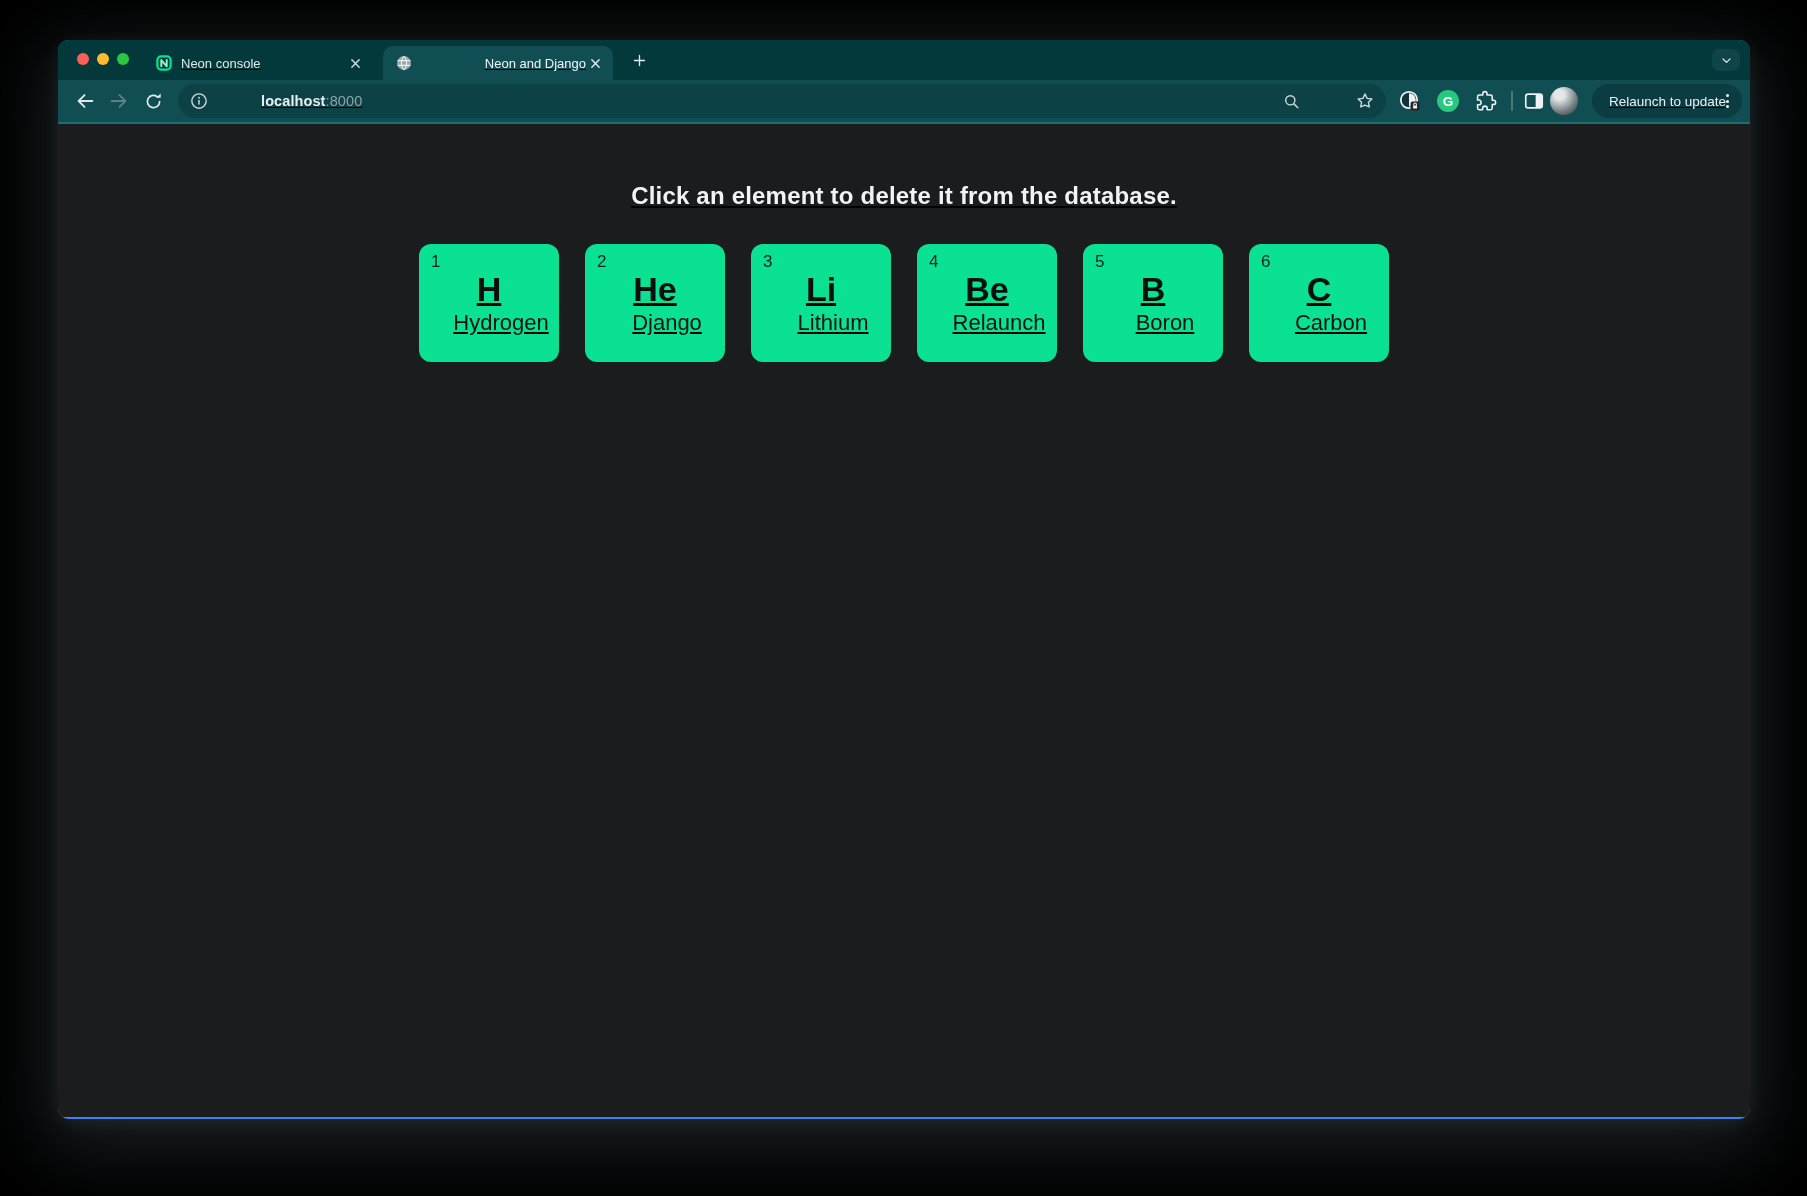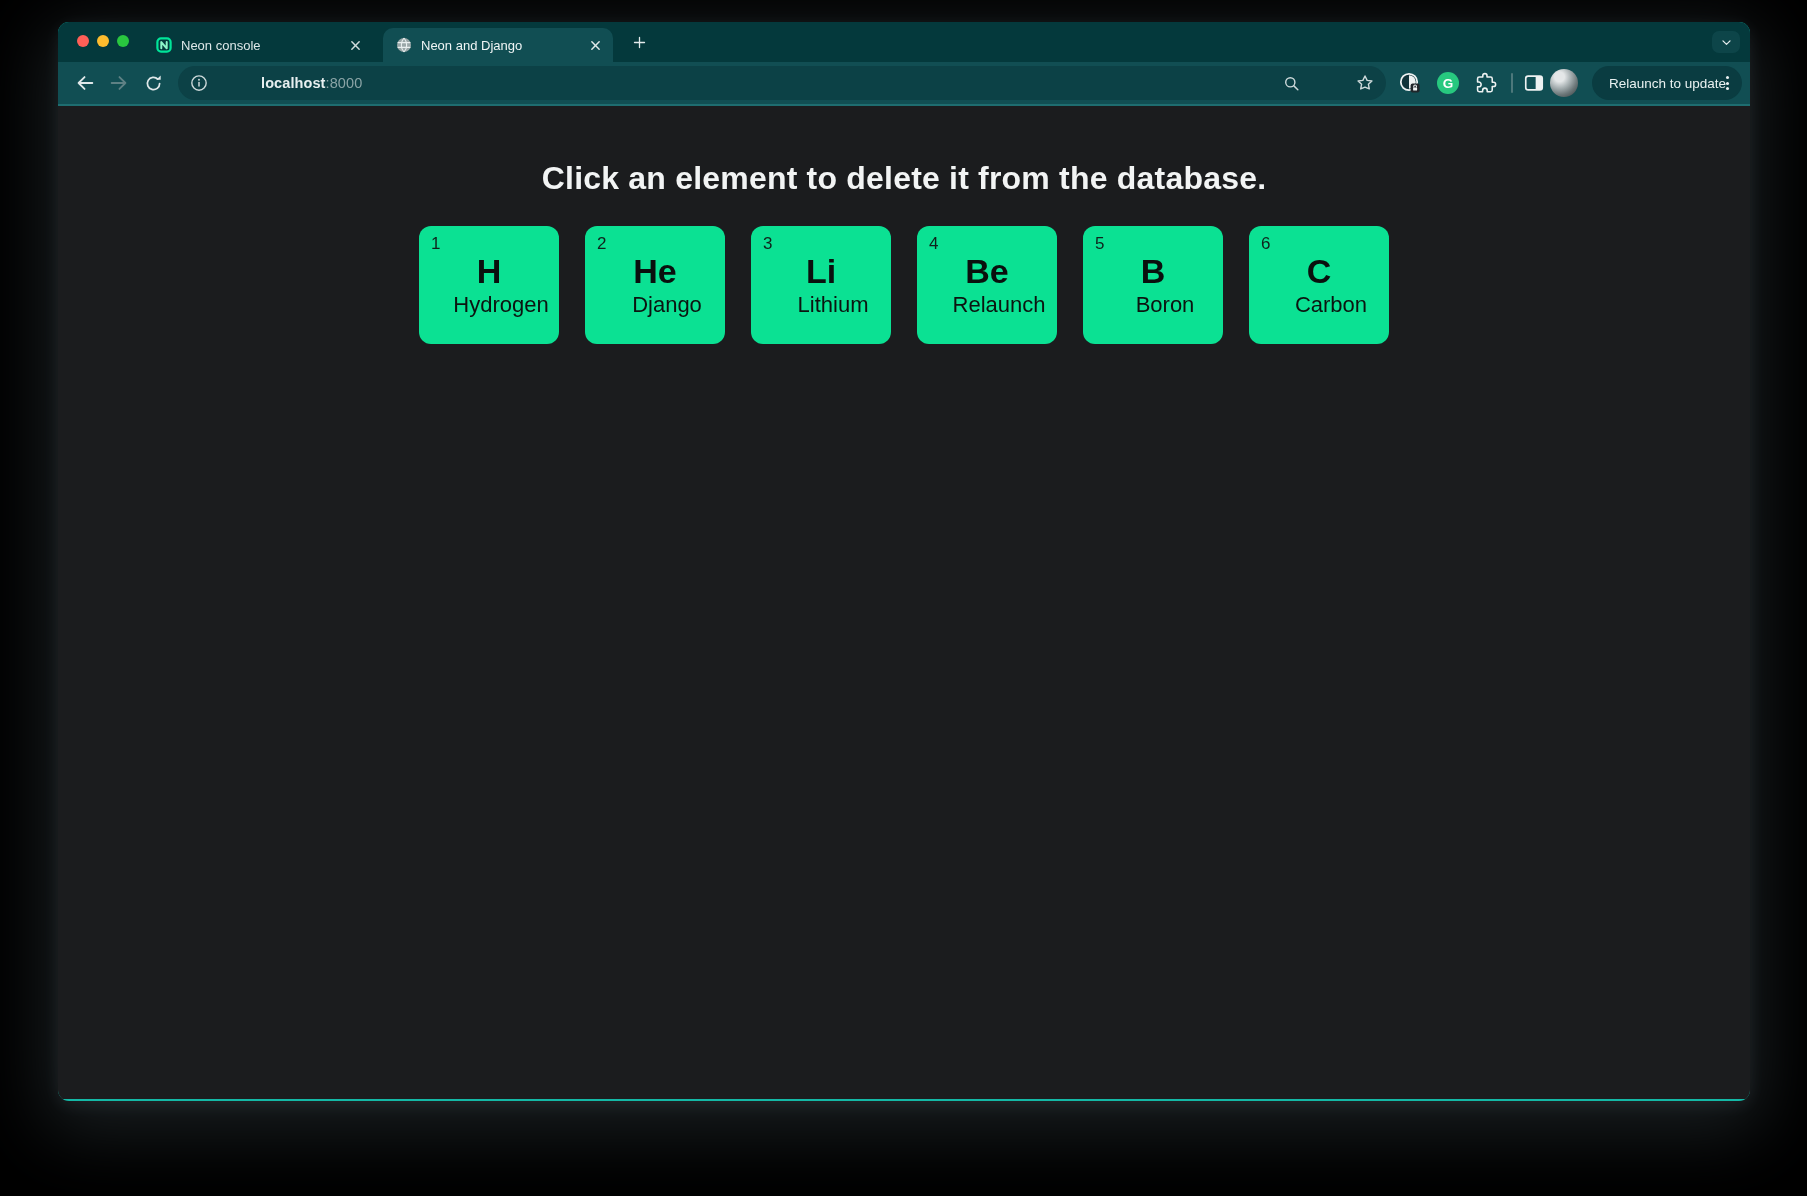--- a/index.html
+++ b/index.html
@@ -1,33 +1,33 @@
 <!DOCTYPE html>
 <html><head>
 <meta charset="utf-8">
 <style>
   * { margin:0; padding:0; box-sizing:border-box; }
   html,body { width:1807px; height:1196px; background:#000; overflow:hidden;
               font-family:"Liberation Sans", sans-serif; }
-  .window { position:absolute; left:58px; top:22px; width:1692px; height:1079px;
-            border-radius:11px; overflow:hidden; background:#14b8a6;
-            box-shadow:0 18px 70px 14px rgba(125,150,160,.20), 0 4px 18px rgba(140,160,170,.12); }
+  .window { position:absolute; left:58px; top:40px; width:1692px; height:1079px;
+            border-radius:11px; overflow:hidden; background:#3b82f6;
+            box-shadow:0 18px 70px 14px rgba(125,150,160,.20), 0 4px 18px rgba(140,160,170,.12);text-decoration:underline; }
 
   
   .tabstrip { height:40px; background:#04393c; display:flex; align-items:flex-end; position:relative; }
   .traffic { position:absolute; left:19px; top:13px; display:flex; gap:8px; }
   .tl { width:12px; height:12px; border-radius:50%; }
   .tab { height:34px; width:230px; display:flex; align-items:center;
          padding:0 9px 0 13px; border-radius:10px 10px 0 0; cursor:pointer; }
   .tab.first { margin-left:85px; }
   .tab.active { background:#114e53; margin-left:10px; }
   .tab .favicon { width:16px; height:16px; flex:0 0 16px; display:grid; place-items:center; }
   .tab .title { flex:1; margin-left:9px; font-size:13px; color:#dde7e8; white-space:nowrap;
                 overflow:hidden; text-overflow:ellipsis; }
-  .tab.active .title { color:#eff5f5; }
+  .tab.active .title { color:#eff5f5;text-align:right; }
   .tab .close { width:18px; height:18px; border-radius:4px; display:grid; place-items:center; cursor:pointer; }
   .newtab { align-self:center; margin-left:13px; width:26px; height:26px; border:0; background:transparent;
             border-radius:6px; display:grid; place-items:center; cursor:pointer; }
   .tabsearch { align-self:center; margin-left:auto; margin-right:10px; width:28px; height:22px;
                border:0; border-radius:7px; background:#0d4549; display:grid; place-items:center; cursor:pointer; }
 
   
   .toolbar { height:44px; background:#114e53; border-bottom:2px solid #1e6d70;
              display:flex; align-items:center; padding:0 8px 0 10px; }
   .navbtn { width:34px; height:34px; border:0; background:transparent; border-radius:50%;
@@ -47,21 +47,21 @@
   .avatar { width:28px; height:28px; border-radius:50%; cursor:pointer; margin:0 6px 0 2px;
             background:radial-gradient(circle at 34% 28%, #e4e7e8 0 18%, #aab3b5 40%, #6d787a 65%, #2e3638 100%); }
   .pill { height:34px; margin-left:8px; border:0; border-radius:17px; background:#0a3c41;
           color:#e9f1f1; font-size:13.5px; font-family:inherit; display:flex; align-items:center;
           gap:0; padding:0 13px 0 17px; cursor:pointer; white-space:nowrap; }
   .dots { display:flex; flex-direction:column; gap:2.5px; }
   .dots i { width:3px; height:3px; border-radius:50%; background:#e9f1f1; }
 
   
   .content { height:993px; background:#1b1c1e; }
-  .heading { padding-top:58px; text-align:center; font-size:32px; line-height:28px;
+  .heading { padding-top:58px; text-align:center; font-size:24px; line-height:28px;
              font-weight:600; color:#f2f4f4; letter-spacing:.2px; }
   .cards { display:flex; justify-content:center; gap:26px; margin-top:34px; }
   .card { width:140px; height:118px; border-radius:12px; background:#0be193;
           position:relative; cursor:pointer; }
   .card .num { position:absolute; top:8px; left:12px; font-size:17px; color:#10231c; }
   .card .sym { text-align:center; margin-top:28px; font-size:34px; font-weight:700;
                line-height:34px; color:#0a100e; }
   .card .name { text-align:center; margin-top:6px; font-size:22px; line-height:22px; color:#0c1410;padding-left:24px; }
 
   svg { display:block; }

